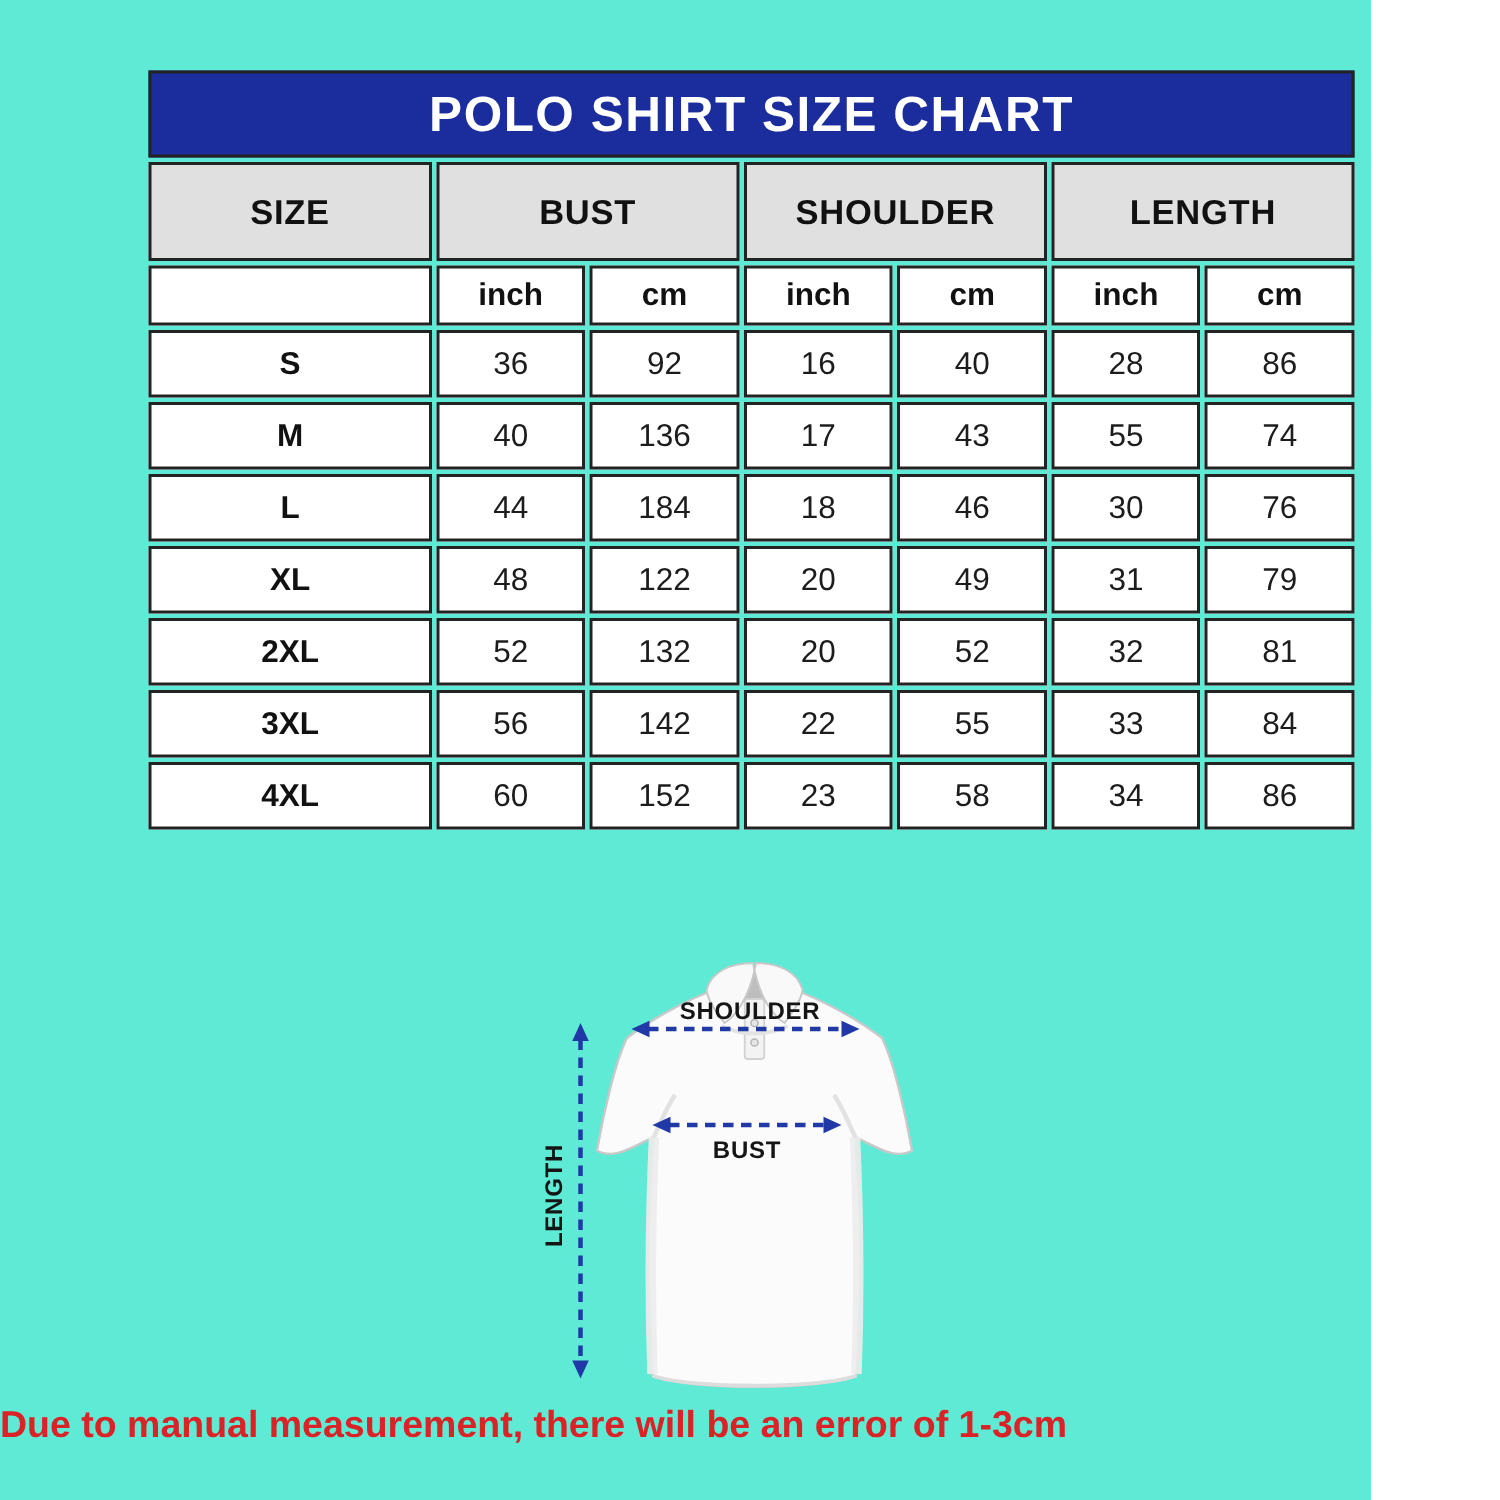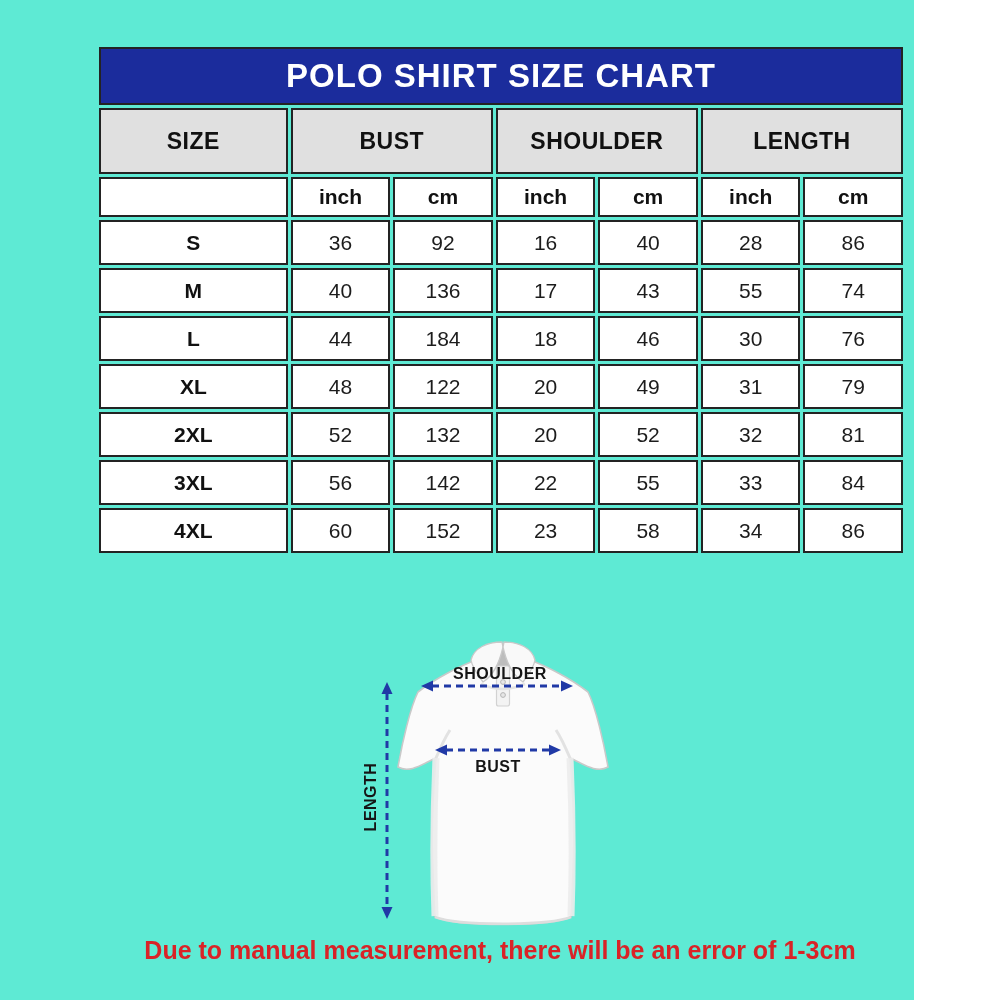--- a/index.html
+++ b/index.html
@@ -88,21 +88,21 @@
     fill: #151515;
     letter-spacing: 0.5px;
   }
 
   
   .footnote {
     position: absolute;
     left: 0;
     top: 936px;
     width: 1000px;
-    text-align: center;
+    text-align: left;
     color: #d92327;
     font-size: 25px;
     font-weight: bold;
   }
 </style>
 </head>
 <body>
 
 <div id="page">
 

